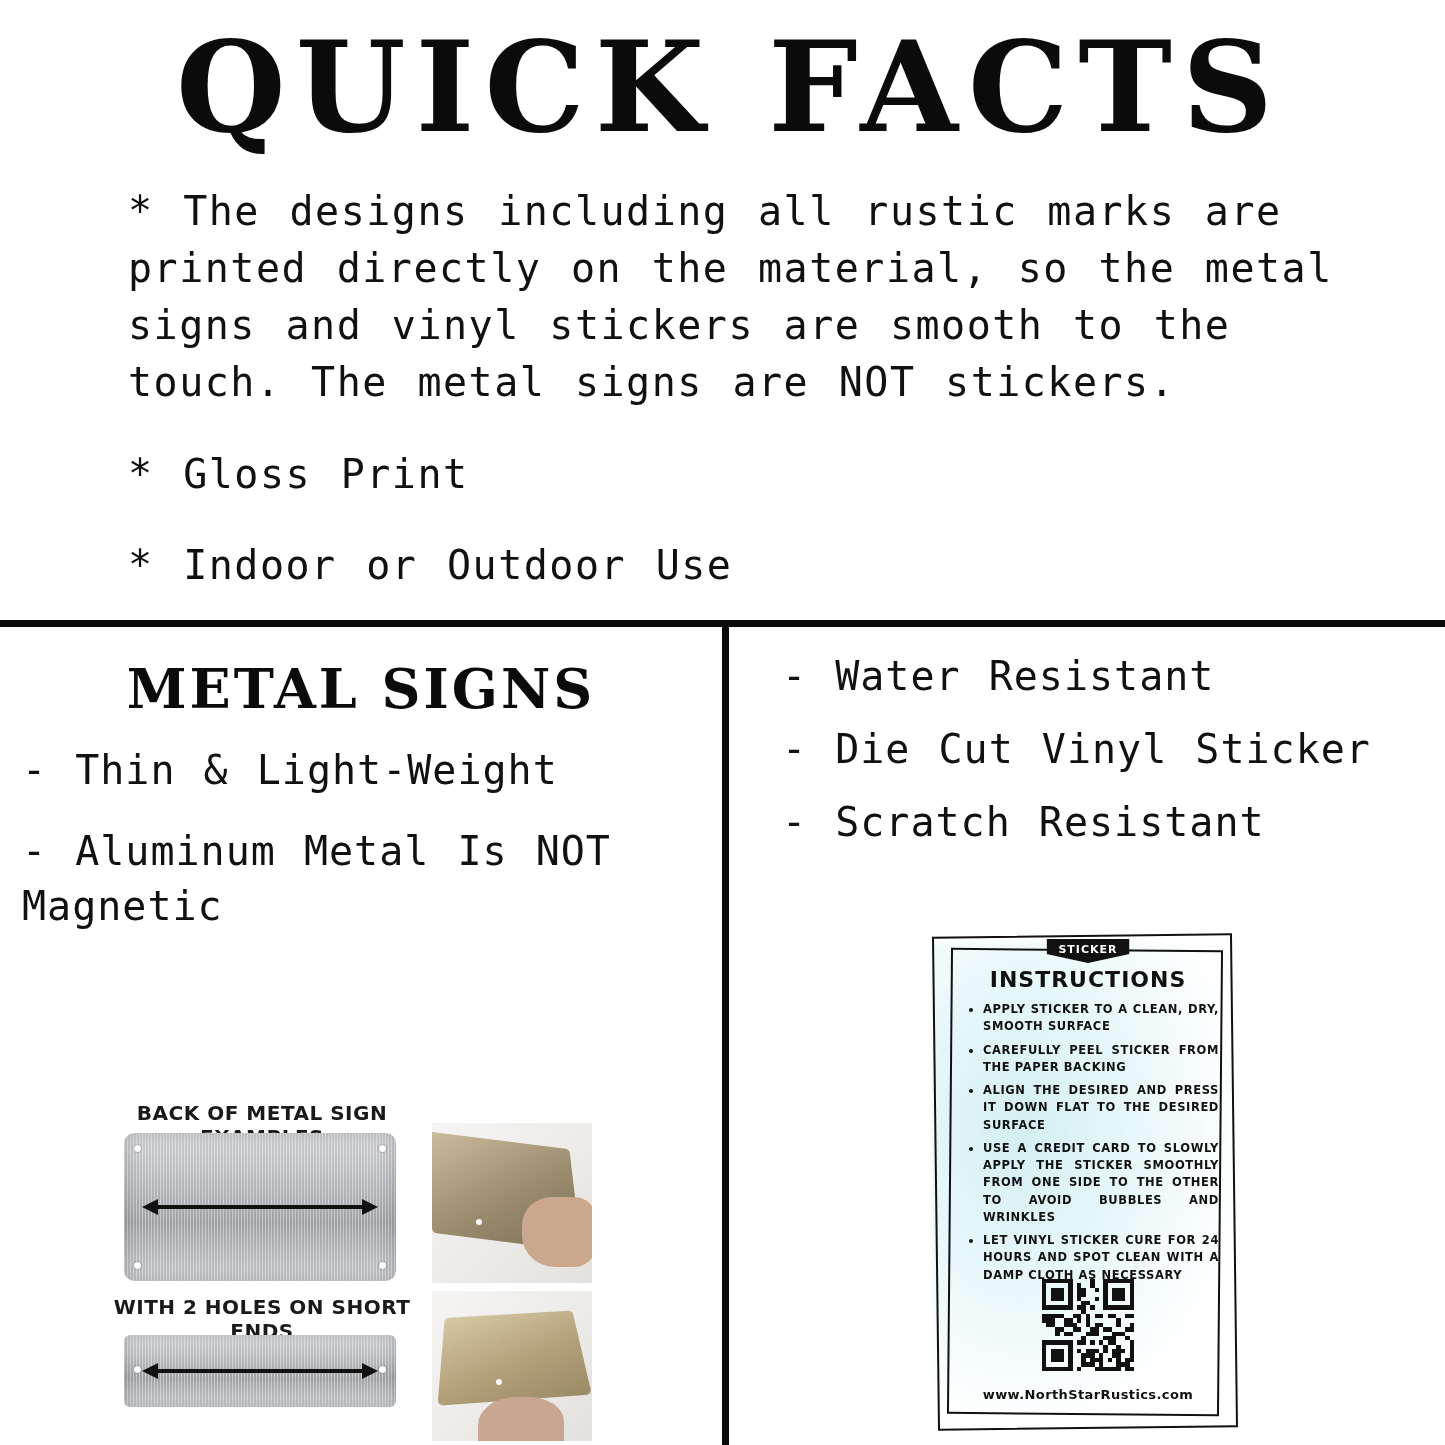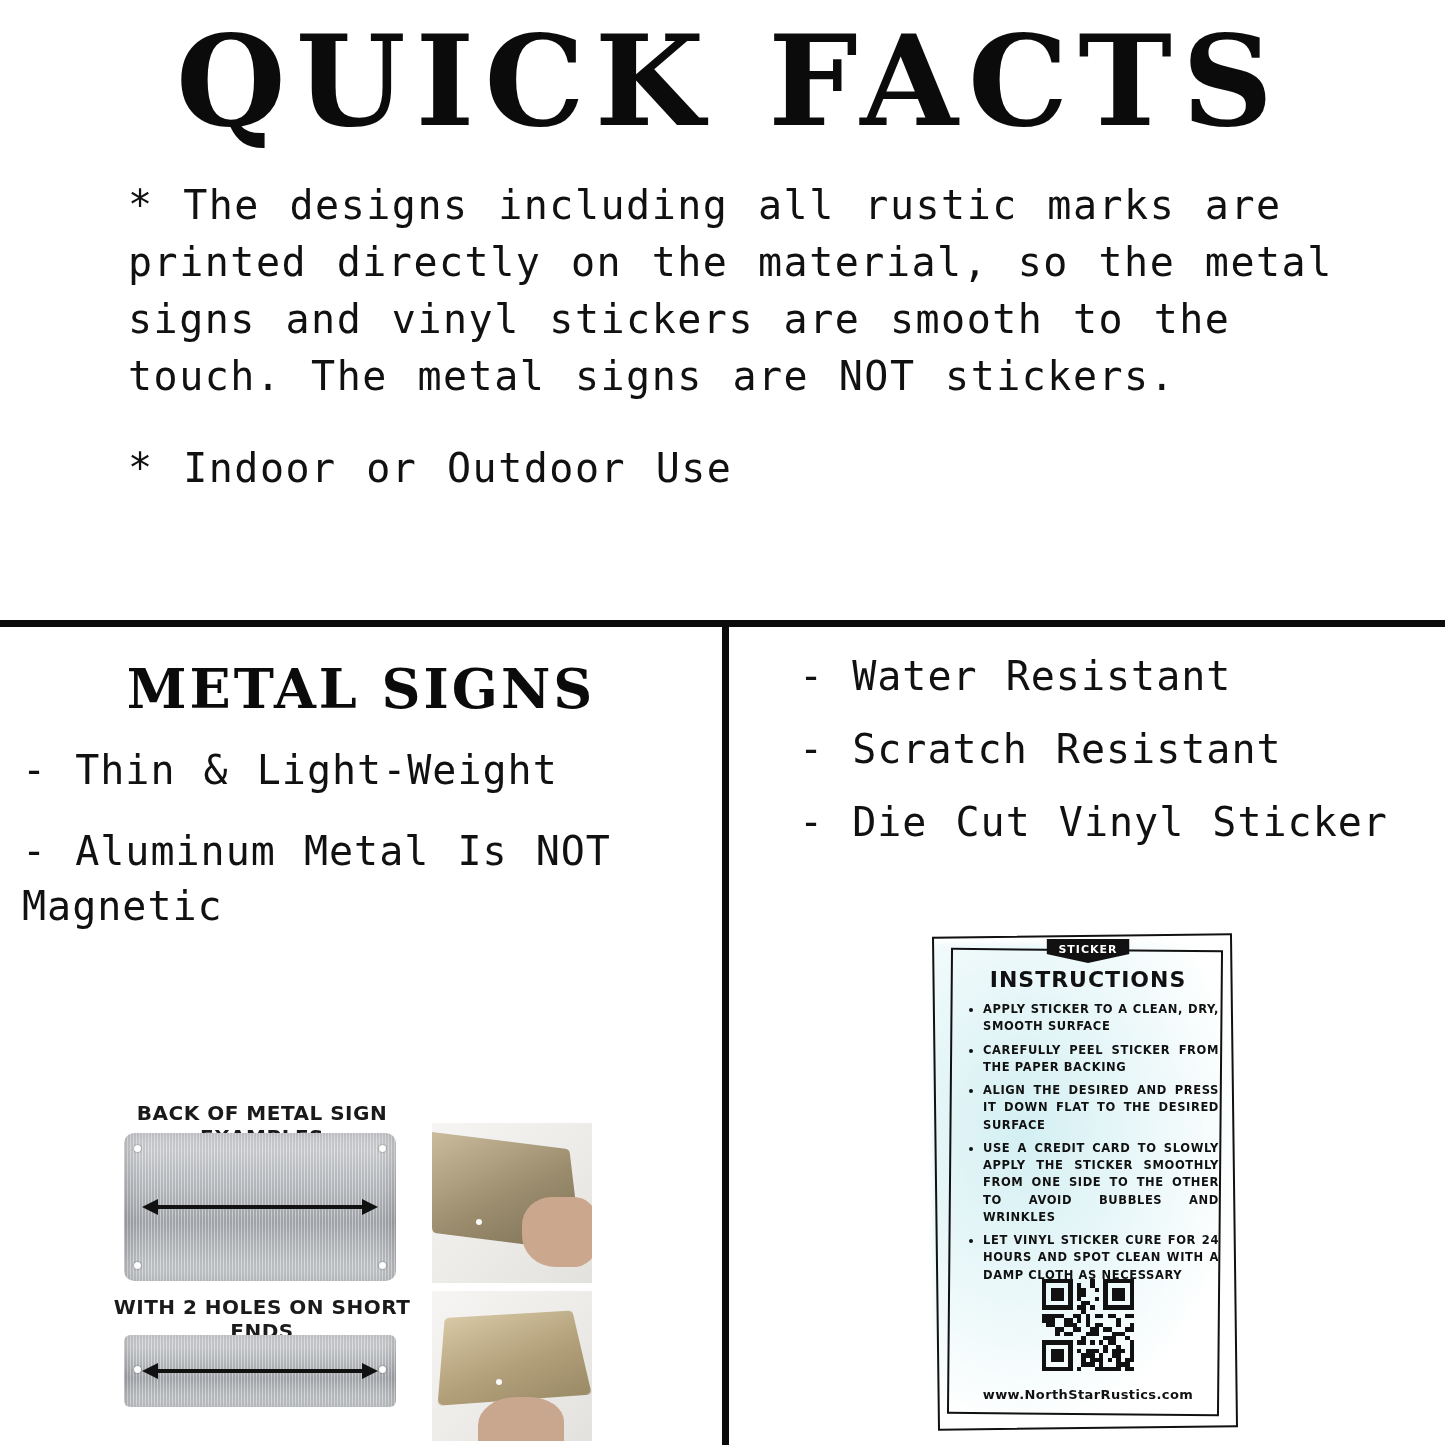--- a/index.html
+++ b/index.html
@@ -13,21 +13,21 @@
     position: relative;
     width: 1445px; height: 1445px;
     background: #ffffff;
   }
 
   
   .top {
     position: absolute;
     left: 0; top: 0;
     width: 1445px; height: 622px;
-    padding: 12px 0 0 0;
+    padding: 18px 0 0 0;
   }
   .title {
     text-align: center;
     font-family: "DejaVu Serif", serif;
     font-weight: 700;
     font-size: 126px;
     letter-spacing: 10px;
     line-height: 1.1;
     color: #0b0b0b;
     padding-left: 14px;
@@ -90,21 +90,21 @@
     padding: 0 18px 0 22px;
   }
   .bullet {
     font-size: 40px;
     line-height: 1.38;
     letter-spacing: 1px;
     color: #111;
     margin-bottom: 26px;
     word-spacing: 3px;
   }
-  .col-right .bullets { padding-left: 70px; }
+  .col-right .bullets { padding-left: 53px; }
   .col-right .bullet { margin-bottom: 18px; }
 
   
   .metal-media {
     position: absolute;
     left: 0; top: 468px;
     width: 722px; height: 350px;
   }
   .cap {
     text-align: center;
@@ -268,20 +268,21 @@
 </style>
 </head>
 <body>
 
 <div class="page">
 
   <div class="top">
     <div class="title">QUICK FACTS</div>
     <div class="facts">
       <div class="fact-main">* The designs including all rustic marks are printed directly on the material, so the metal signs and vinyl stickers are smooth to the touch. The metal signs are NOT stickers.</div>
+      <div class="fact-line">* Gloss Print</div>
       <div class="fact-line">* Indoor or Outdoor Use</div>
     </div>
   </div>
 
   <div class="hrule"></div>
   <div class="vrule"></div>
 
   <div class="col col-left">
     <div class="col-title">METAL SIGNS</div>
     <div class="bullets">
@@ -327,22 +328,22 @@
         <div class="ph-shape-2"></div>
         <div class="ph-hand-2"></div>
         <div class="ph-hole" style="left:64px; top:88px;"></div>
       </div>
     </div>
   </div>
 
   <div class="col col-right">
     <div class="bullets">
       <div class="bullet">- Water Resistant</div>
+      <div class="bullet">- Die Cut Vinyl Sticker</div>
       <div class="bullet">- Scratch Resistant</div>
-      <div class="bullet">- Die Cut Vinyl Sticker</div>
     </div>
 
     <div class="sticker-card">
       <div class="sticker-wash"></div>
       <div class="frame-outer"></div>
       <div class="frame-inner"></div>
 
       <div class="sticker-tag">STICKER</div>
       <div class="sticker-head">INSTRUCTIONS</div>
 

